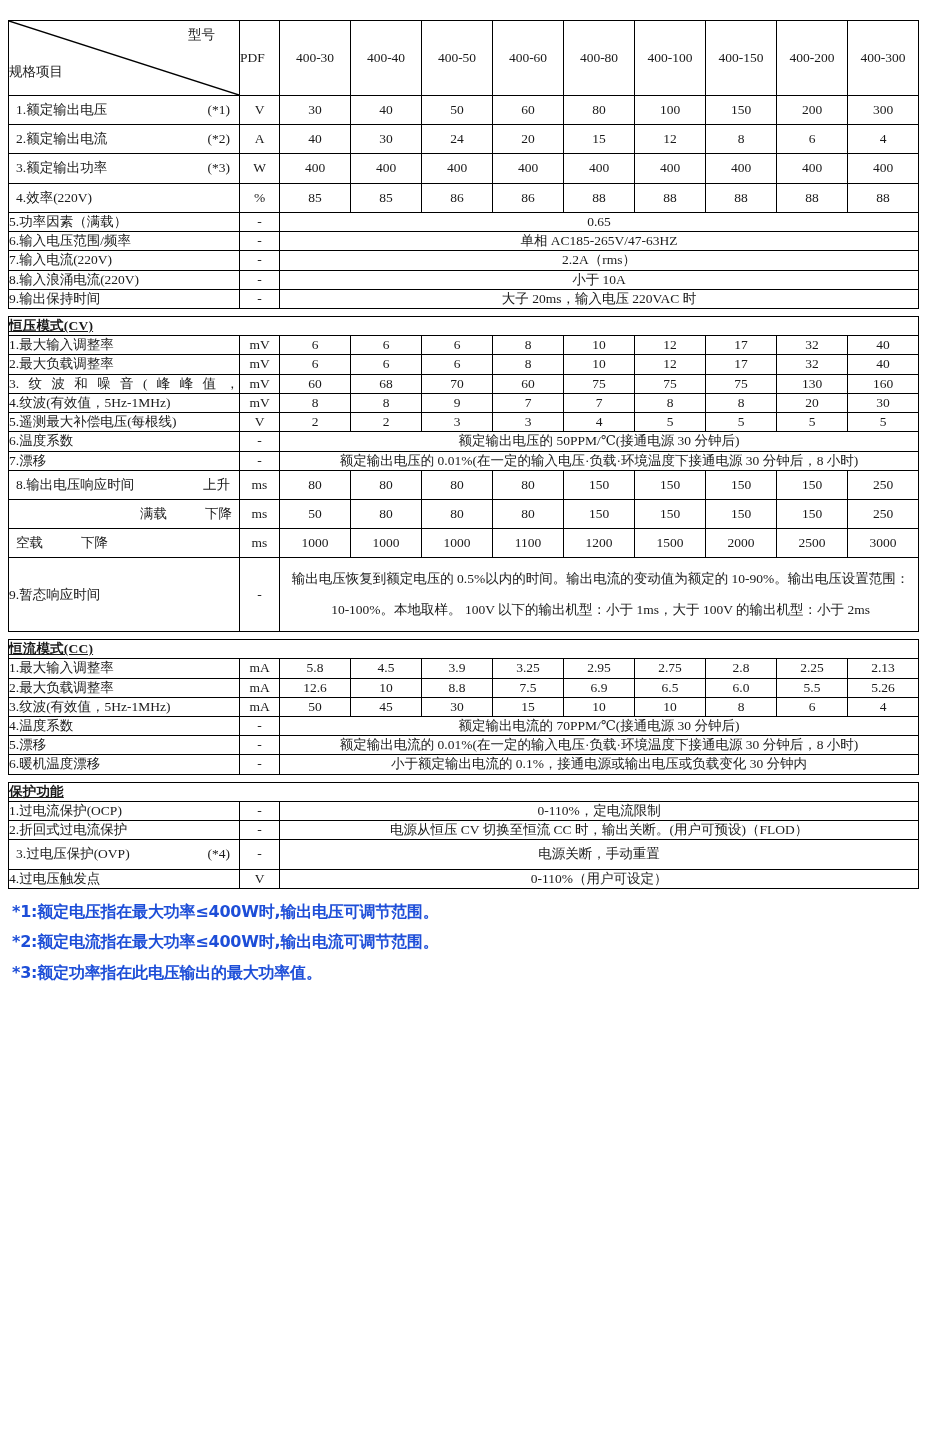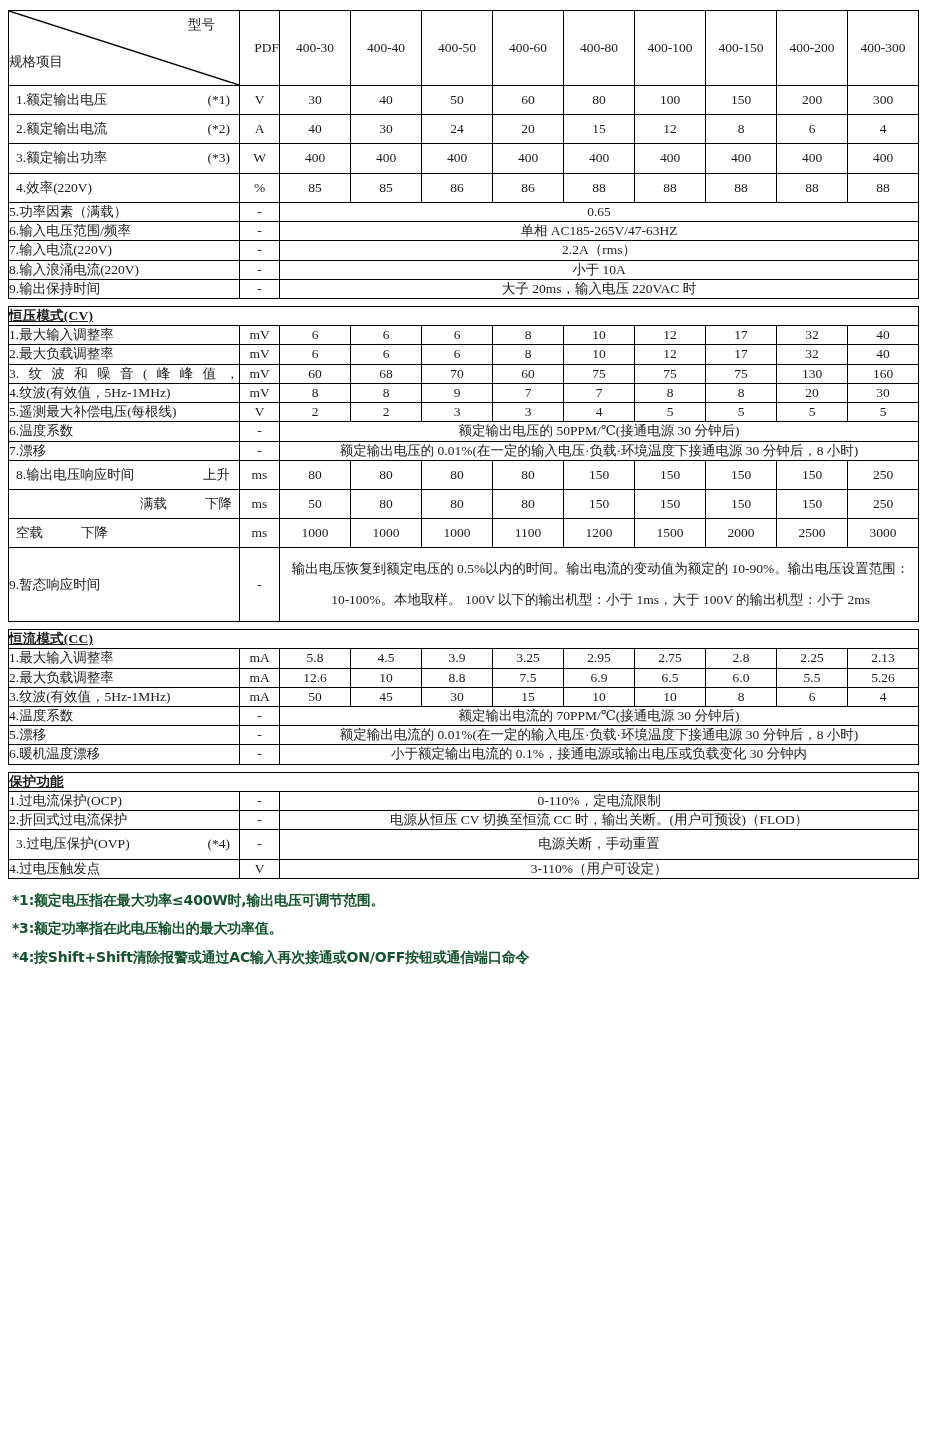--- a/index.html
+++ b/index.html
@@ -9,21 +9,21 @@
   }
   body {
     width: 925px;
     height: 1431px;
     font-family: "Liberation Serif", "DejaVu Serif", serif;
     color: #1a1a1a;
     overflow: hidden;
   }
   .page {
     width: 925px;
-    padding: 10px 8px 0 8px;
+    padding: 20px 8px 0 8px;
     box-sizing: border-box;
   }
 
   table.spec {
     border-collapse: collapse;
     table-layout: fixed;
     width: 909px;
     margin: 0;
   }
   table.spec + table.spec { margin-top: 7px; }
@@ -113,41 +113,41 @@
     right: 24px;
     font-size: 13.5px;
   }
   .hdr-cell .item {
     position: absolute;
     left: 0;
     bottom: 14px;
     font-size: 13.5px;
   }
   .hdr-unit {
-    text-align: right;
+    text-align: left;
     font-size: 13.5px;
     vertical-align: middle;
   }
   .hdr-col {
     text-align: center;
     font-size: 13.5px;
     vertical-align: middle;
   }
 
   .notes {
     margin-top: 14px;
     padding-left: 4px;
   }
   .notes div {
     font-family: "DejaVu Sans", "Liberation Sans", sans-serif;
-    font-size: 14px;
+    font-size: 16px;
     font-weight: bold;
     line-height: 1.1;
     margin-bottom: 13px;
-    color: #14532d;
+    color: #1d4ed8;
     letter-spacing: -0.2px;
   }
 </style>
 </head>
 <body>
 
 <div class="page">
 
   <table class="spec">
     <colgroup>
@@ -547,24 +547,24 @@
               <span>3.过电压保护(OVP)</span>
               <span class="tail">(*4)</span>
             </div>
           </td>
           <td class="unit">-</td>
           <td class="wide" colspan="9">电源关断，手动重置</td>
         </tr>
         <tr>
           <td class="lbl">4.过电压触发点</td>
           <td class="unit">V</td>
-          <td class="wide" colspan="9">3-110%（用户可设定）</td>
+          <td class="wide" colspan="9">0-110%（用户可设定）</td>
         </tr>
       </tbody>
   </table>
 
   <div class="notes" id="notes-block">
       <div>*1:额定电压指在最大功率≤400W时,输出电压可调节范围。</div>
+      <div>*2:额定电流指在最大功率≤400W时,输出电流可调节范围。</div>
       <div>*3:额定功率指在此电压输出的最大功率值。</div>
-      <div>*4:按Shift+Shift清除报警或通过AC输入再次接通或ON/OFF按钮或通信端口命令</div>
     </div>
 
 </div>
 
 </body></html>

